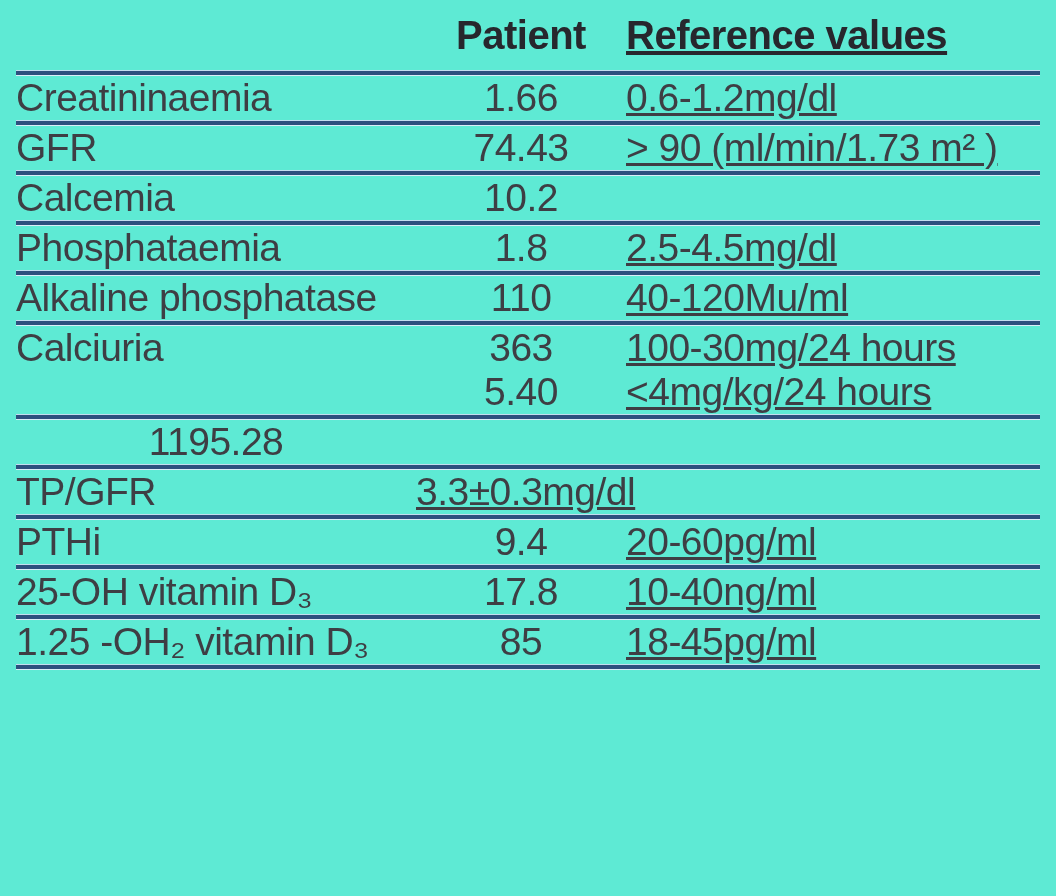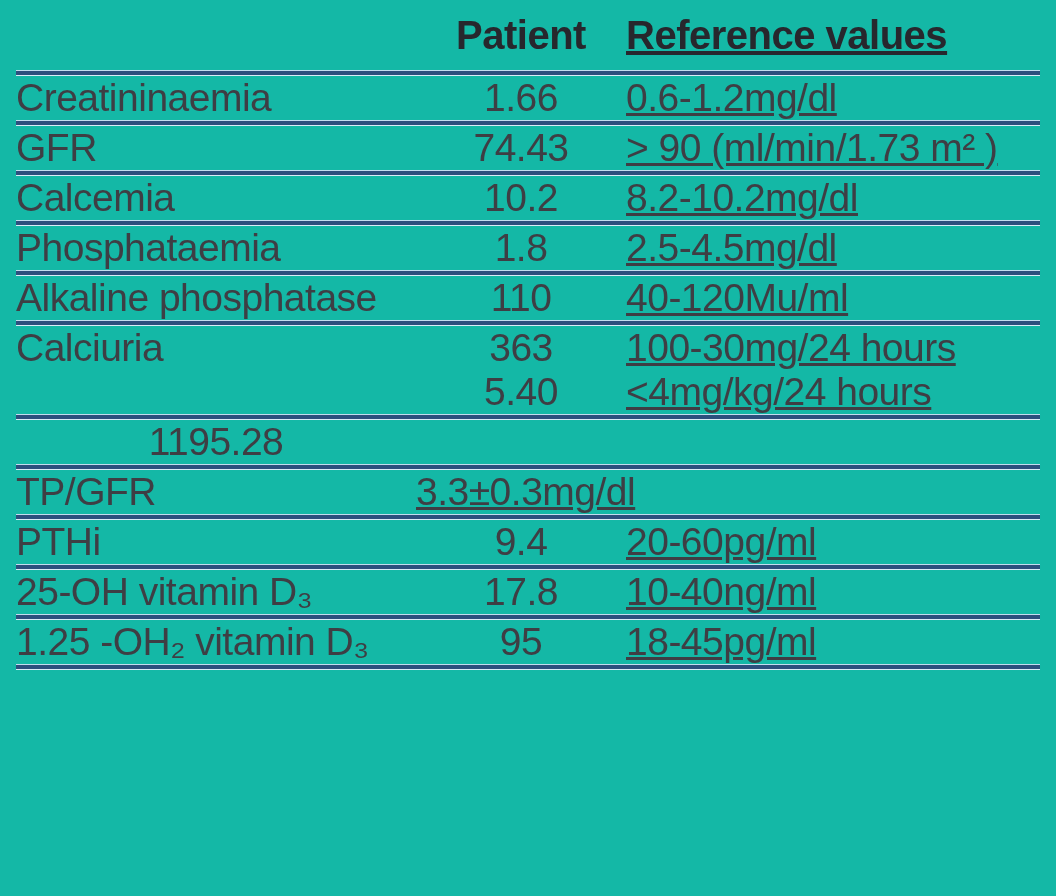--- a/index.html
+++ b/index.html
@@ -4,21 +4,21 @@
 <style>
   html, body {
     margin: 0;
     padding: 0;
     background: #ffffff;
   }
   .page {
     width: 1056px;
     height: 896px;
     box-sizing: border-box;
-    background: #14b8a6;
+    background: #5eead4;
     padding: 0 16px;
     overflow: hidden;
     font-family: "Liberation Sans", "DejaVu Sans", sans-serif;
   }
   .row {
     display: grid;
     grid-template-columns: 400px 210px 1fr;
     align-items: center;
     height: 44px;
   }
@@ -78,21 +78,20 @@
   <div class="row">
     <div class="cell label">GFR</div>
     <div class="cell patient">74.43</div>
     <div class="cell ref">&gt; 90 (ml/min/1.73 m² )</div>
   </div>
   <div class="rule"></div>
 
   <div class="row">
     <div class="cell label">Calcemia</div>
     <div class="cell patient">10.2</div>
-    <div class="cell ref">8.2-10.2mg/dl</div>
   </div>
   <div class="rule"></div>
 
   <div class="row">
     <div class="cell label">Phosphataemia</div>
     <div class="cell patient">1.8</div>
     <div class="cell ref">2.5-4.5mg/dl</div>
   </div>
   <div class="rule"></div>
 
@@ -136,18 +135,18 @@
 
   <div class="row">
     <div class="cell label">25-OH vitamin D₃</div>
     <div class="cell patient">17.8</div>
     <div class="cell ref">10-40ng/ml</div>
   </div>
   <div class="rule"></div>
 
   <div class="row">
     <div class="cell label">1.25 -OH₂ vitamin D₃</div>
-    <div class="cell patient">95</div>
+    <div class="cell patient">85</div>
     <div class="cell ref">18-45pg/ml</div>
   </div>
   <div class="rule"></div>
 
 </div>
 
 </body></html>

